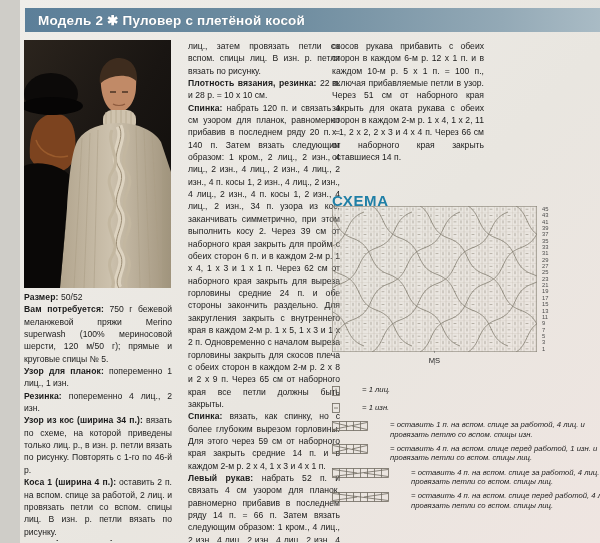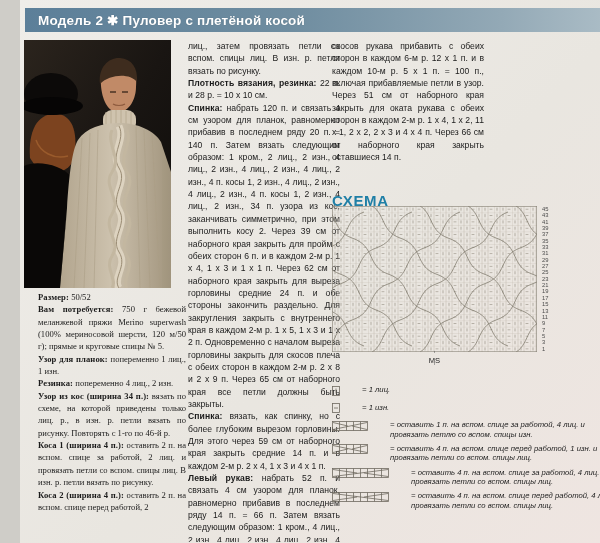--- a/index.html
+++ b/index.html
@@ -15,21 +15,21 @@
     display:flex;align-items:center;
   }
   .header-bar .title{
     color:#ffffff;font-weight:bold;font-size:13.5px;padding-left:13px;letter-spacing:.2px;
     white-space:nowrap;text-shadow:0 0 1px rgba(0,0,0,.25);
   }
   
   .col{position:absolute;font-size:8.6px;line-height:12.35px;text-align:justify;overflow:hidden;}
   .col p{margin:0;}
   .col b{letter-spacing:.1px;}
-  #col1{left:18px;top:291px;width:148px;height:250px;font-family:Liberation Serif, serif;}
+  #col1{left:4px;top:291px;width:148px;height:250px;}
   #col2{left:168px;top:40px;width:152px;height:502px;}
   #col3{left:312px;top:40px;width:152px;height:150px;}
   #col4{left:468px;top:40px;width:128px;height:175px;}
   
   .photo{position:absolute;left:4px;top:40px;width:147px;height:248px;background:#15110e;}
   
   .schema{position:absolute;left:312px;top:192px;width:288px;height:186px;}
   .schema-label{color:#1f7fa6;font-weight:bold;font-size:15px;letter-spacing:.6px;}
   .chart-wrap{position:absolute;left:0;top:14px;width:205px;height:146px;}
   .rownums{position:absolute;left:210px;top:14px;width:18px;font-size:5.8px;line-height:6.35px;color:#4c4c4c;}

